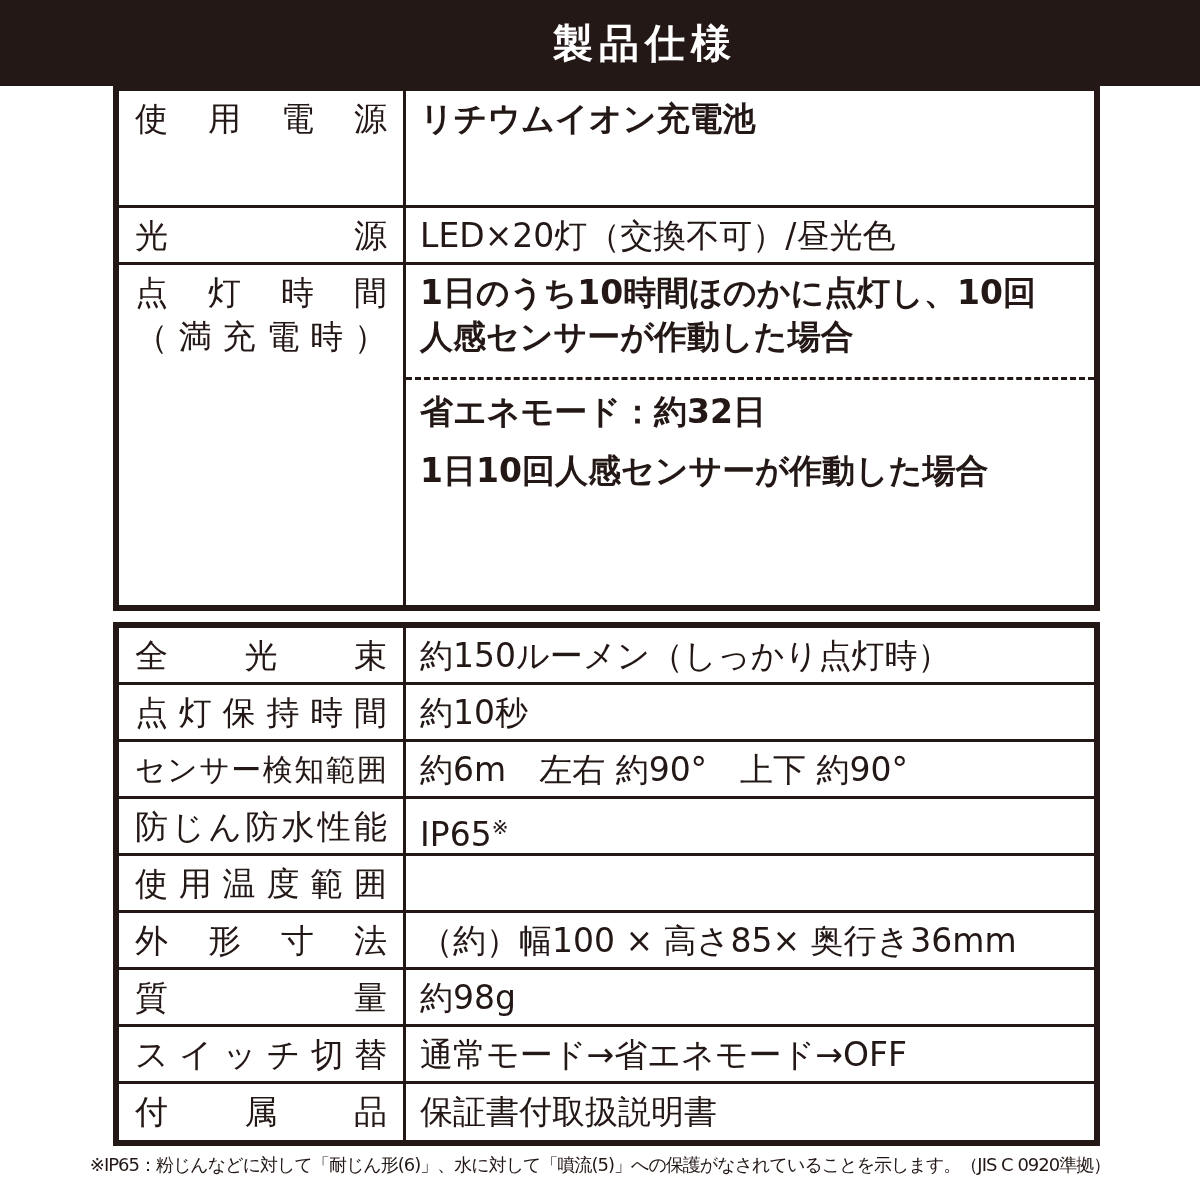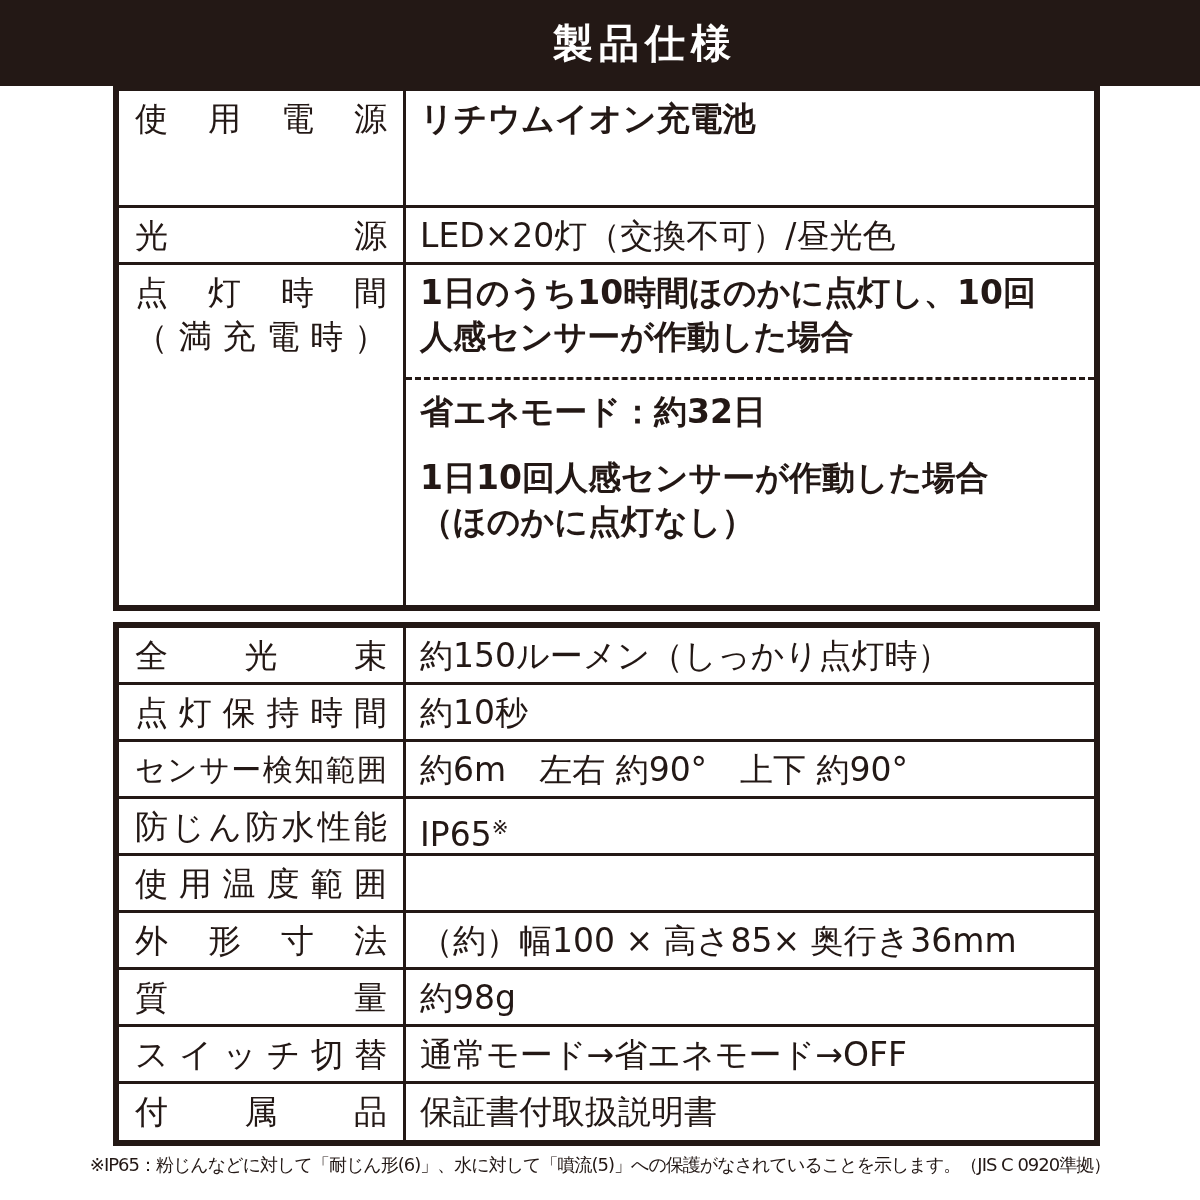--- a/index.html
+++ b/index.html
@@ -131,23 +131,22 @@
         <span>充</span>
         <span>電</span>
         <span>時</span>
         <span>）</span>
       </div>
     </div>
     <div class="value">
       <span class="sub">1日のうち10時間ほのかに点灯し、10回</span>
       <span class="sub">人感センサーが作動した場合</span>
       <div class="dashed"></div>
-      <span class="sub" style="margin-bottom:22px">省エネモード：約32日</span>
+      <span class="sub" style="margin-bottom:15px">省エネモード：約32日</span>
       <span class="sub">1日10回人感センサーが作動した場合</span>
-      <span class="sub">（ほのかに点灯なし）</span>
     </div>
   </div>
 </div>
 
 <div class="spec-table t2">
   <div class="row r">
     <div class="label spread">
       <span>全</span>
       <span>光</span>
       <span>束</span>

